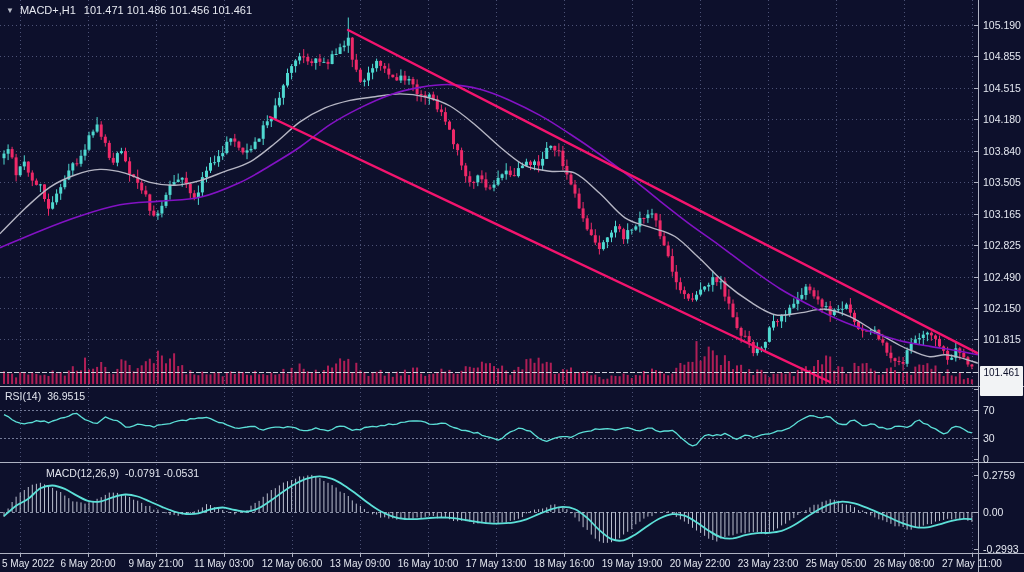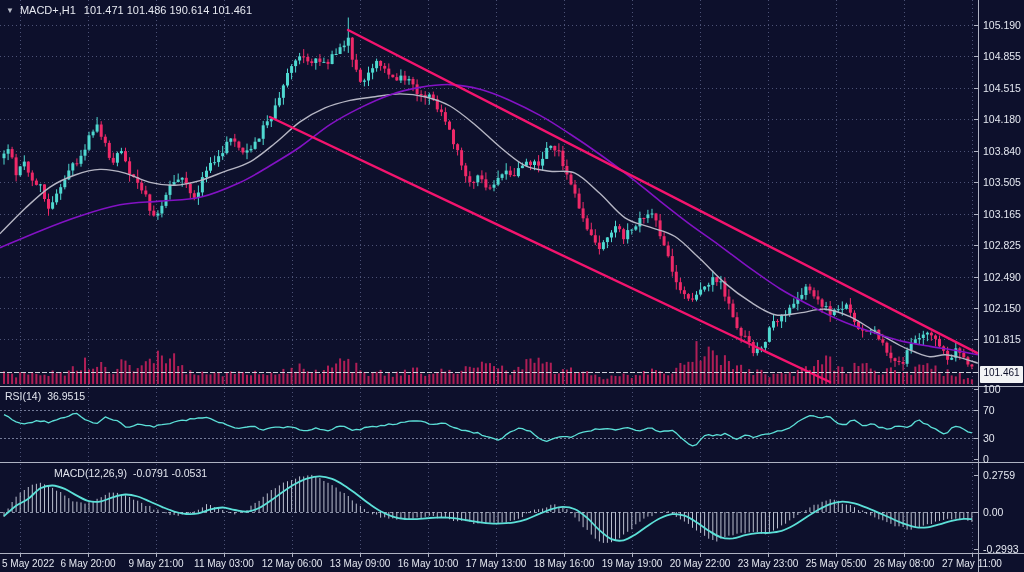--- a/index.html
+++ b/index.html
@@ -6,21 +6,21 @@
   .screen{position:relative;width:1024px;height:572px;background:#0d102c;
           font-family:"Liberation Sans",sans-serif;overflow:hidden;}
   svg{position:absolute;left:0;top:0;}
   svg text{font-family:"Liberation Sans",sans-serif;}
   .hdr{position:absolute;top:4px;left:6px;display:flex;align-items:center;
        color:#e6e8f0;font-size:11px;white-space:nowrap;z-index:5;}
   .tri{color:#b9bdc9;font-size:8px;margin-right:6px;cursor:pointer;}
   .sym{margin-right:8px;}
   .indlbl{position:absolute;color:#e2e5ee;font-size:10.5px;z-index:5;white-space:nowrap;}
   .indlbl .val{margin-left:6px;}
-  .pricetag{position:absolute;left:980px;top:366px;width:43px;height:17px;
+  .pricetag{position:absolute;left:980px;top:366px;width:43px;height:30px;
             background:#f2f3f5;color:#0b0e28;font-size:10px;line-height:13px;
             text-align:center;z-index:6;border-radius:1px;}
 </style>
 </head>
 <body>
 
 <div class="screen">
   <svg id="chart-svg" width="1024" height="572" viewBox="0 0 1024 572">
       <defs>
         <clipPath id="plotclip">
@@ -1107,25 +1107,25 @@
         <line x1="904.5" y1="553.5" x2="904.5" y2="556.5" stroke="#aeb2c2" stroke-width="1" shape-rendering="crispEdges"></line>
         <text x="904" y="567" fill="#e4e7f0" font-size="10" text-anchor="middle">26 May 08:00</text>
         <line x1="972.5" y1="553.5" x2="972.5" y2="556.5" stroke="#aeb2c2" stroke-width="1" shape-rendering="crispEdges"></line>
         <text x="972" y="567" fill="#e4e7f0" font-size="10" text-anchor="middle">27 May 11:00</text>
       </g>
     </svg>
 
   <div class="hdr">
     <span class="tri">▼</span>
     <span class="sym">MACD+,H1</span>
-    <span>101.471 101.486 190.614 101.461</span>
+    <span>101.471 101.486 101.456 101.461</span>
   </div>
 
   <div class="indlbl" style="left:5px;top:390px;text-align:right;">
     <span>RSI(14)</span><span class="val">36.9515</span>
   </div>
 
-  <div class="indlbl" style="left:14px;top:467px;padding-left:40px;">
+  <div class="indlbl" style="left:6px;top:467px;padding-left:40px;">
     <span>MACD(12,26,9)</span><span class="val">-0.0791 -0.0531</span>
   </div>
 
   <div class="pricetag">101.461</div>
 </div>
 
 </body></html>

